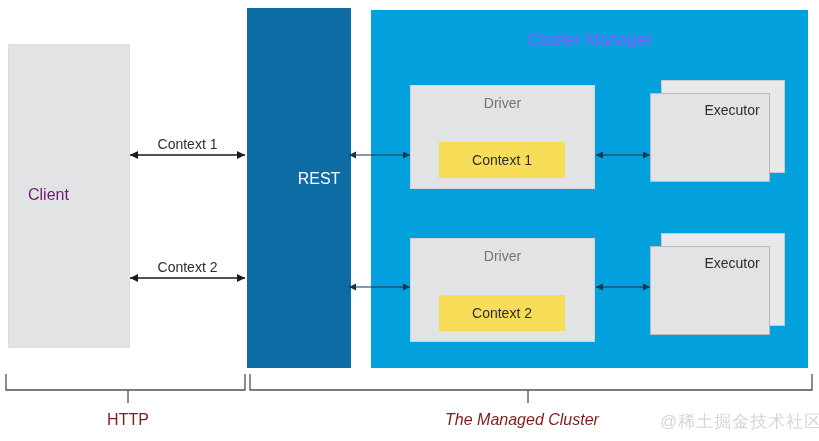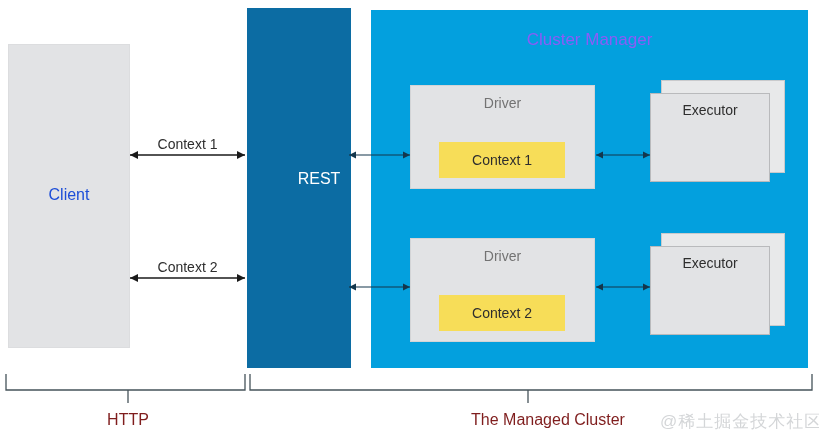--- a/index.html
+++ b/index.html
@@ -30,23 +30,24 @@
     width: 122px;
     height: 304px;
     background: #e2e3e5;
     border: 1px solid #dcdddf;
   }
   .client-label {
     position: absolute;
     left: 8px;
     top: 186px;
     width: 122px;
-    text-align: center;
+    text-align: left;
     font-size: 16px;
-    color: #1d4ed8;
+    color: #701a75;
+    padding-left: 20px;
   }
   
   .rest-box {
     left: 247px;
     top: 8px;
     width: 104px;
     height: 360px;
     background: #0c6ca3;
   }
   .rest-label {
@@ -124,20 +125,21 @@
     border: 1px solid #b9babc;
   }
   .exec-front.row1 { left: 650px; top: 93px; }
   .exec-front.row2 { left: 650px; top: 246px; }
   .exec-label {
     position: absolute;
     width: 120px;
     text-align: center;
     font-size: 14px;
     color: #2e2e2e;
+    padding-left: 22px;
   }
   .exec-label.row1 { left: 650px; top: 102px; }
   .exec-label.row2 { left: 650px; top: 255px; }
   
   #arrows {
     position: absolute;
     left: 0;
     top: 0;
     width: 819px;
     height: 441px;
@@ -154,21 +156,21 @@
   .edge-label.c1 { left: 128px; top: 136px; width: 119px; }
   .edge-label.c2 { left: 128px; top: 259px; width: 119px; }
   
   .bracket-label {
     position: absolute;
     font-size: 16px;
     color: #7f1d1d;
     text-align: center;
   }
   .bracket-label.http { left: 28px; top: 411px; width: 200px; }
-  .bracket-label.cluster { left: 408px; top: 411px; width: 280px; }
+  .bracket-label.cluster { left: 382px; top: 411px; width: 280px; font-style: italic; }
   .watermark {
     position: absolute;
     left: 660px;
     top: 410px;
     font-size: 17px;
     color: #d4d6d8;
     letter-spacing: 1px;
     white-space: nowrap;
   }
 </style>

